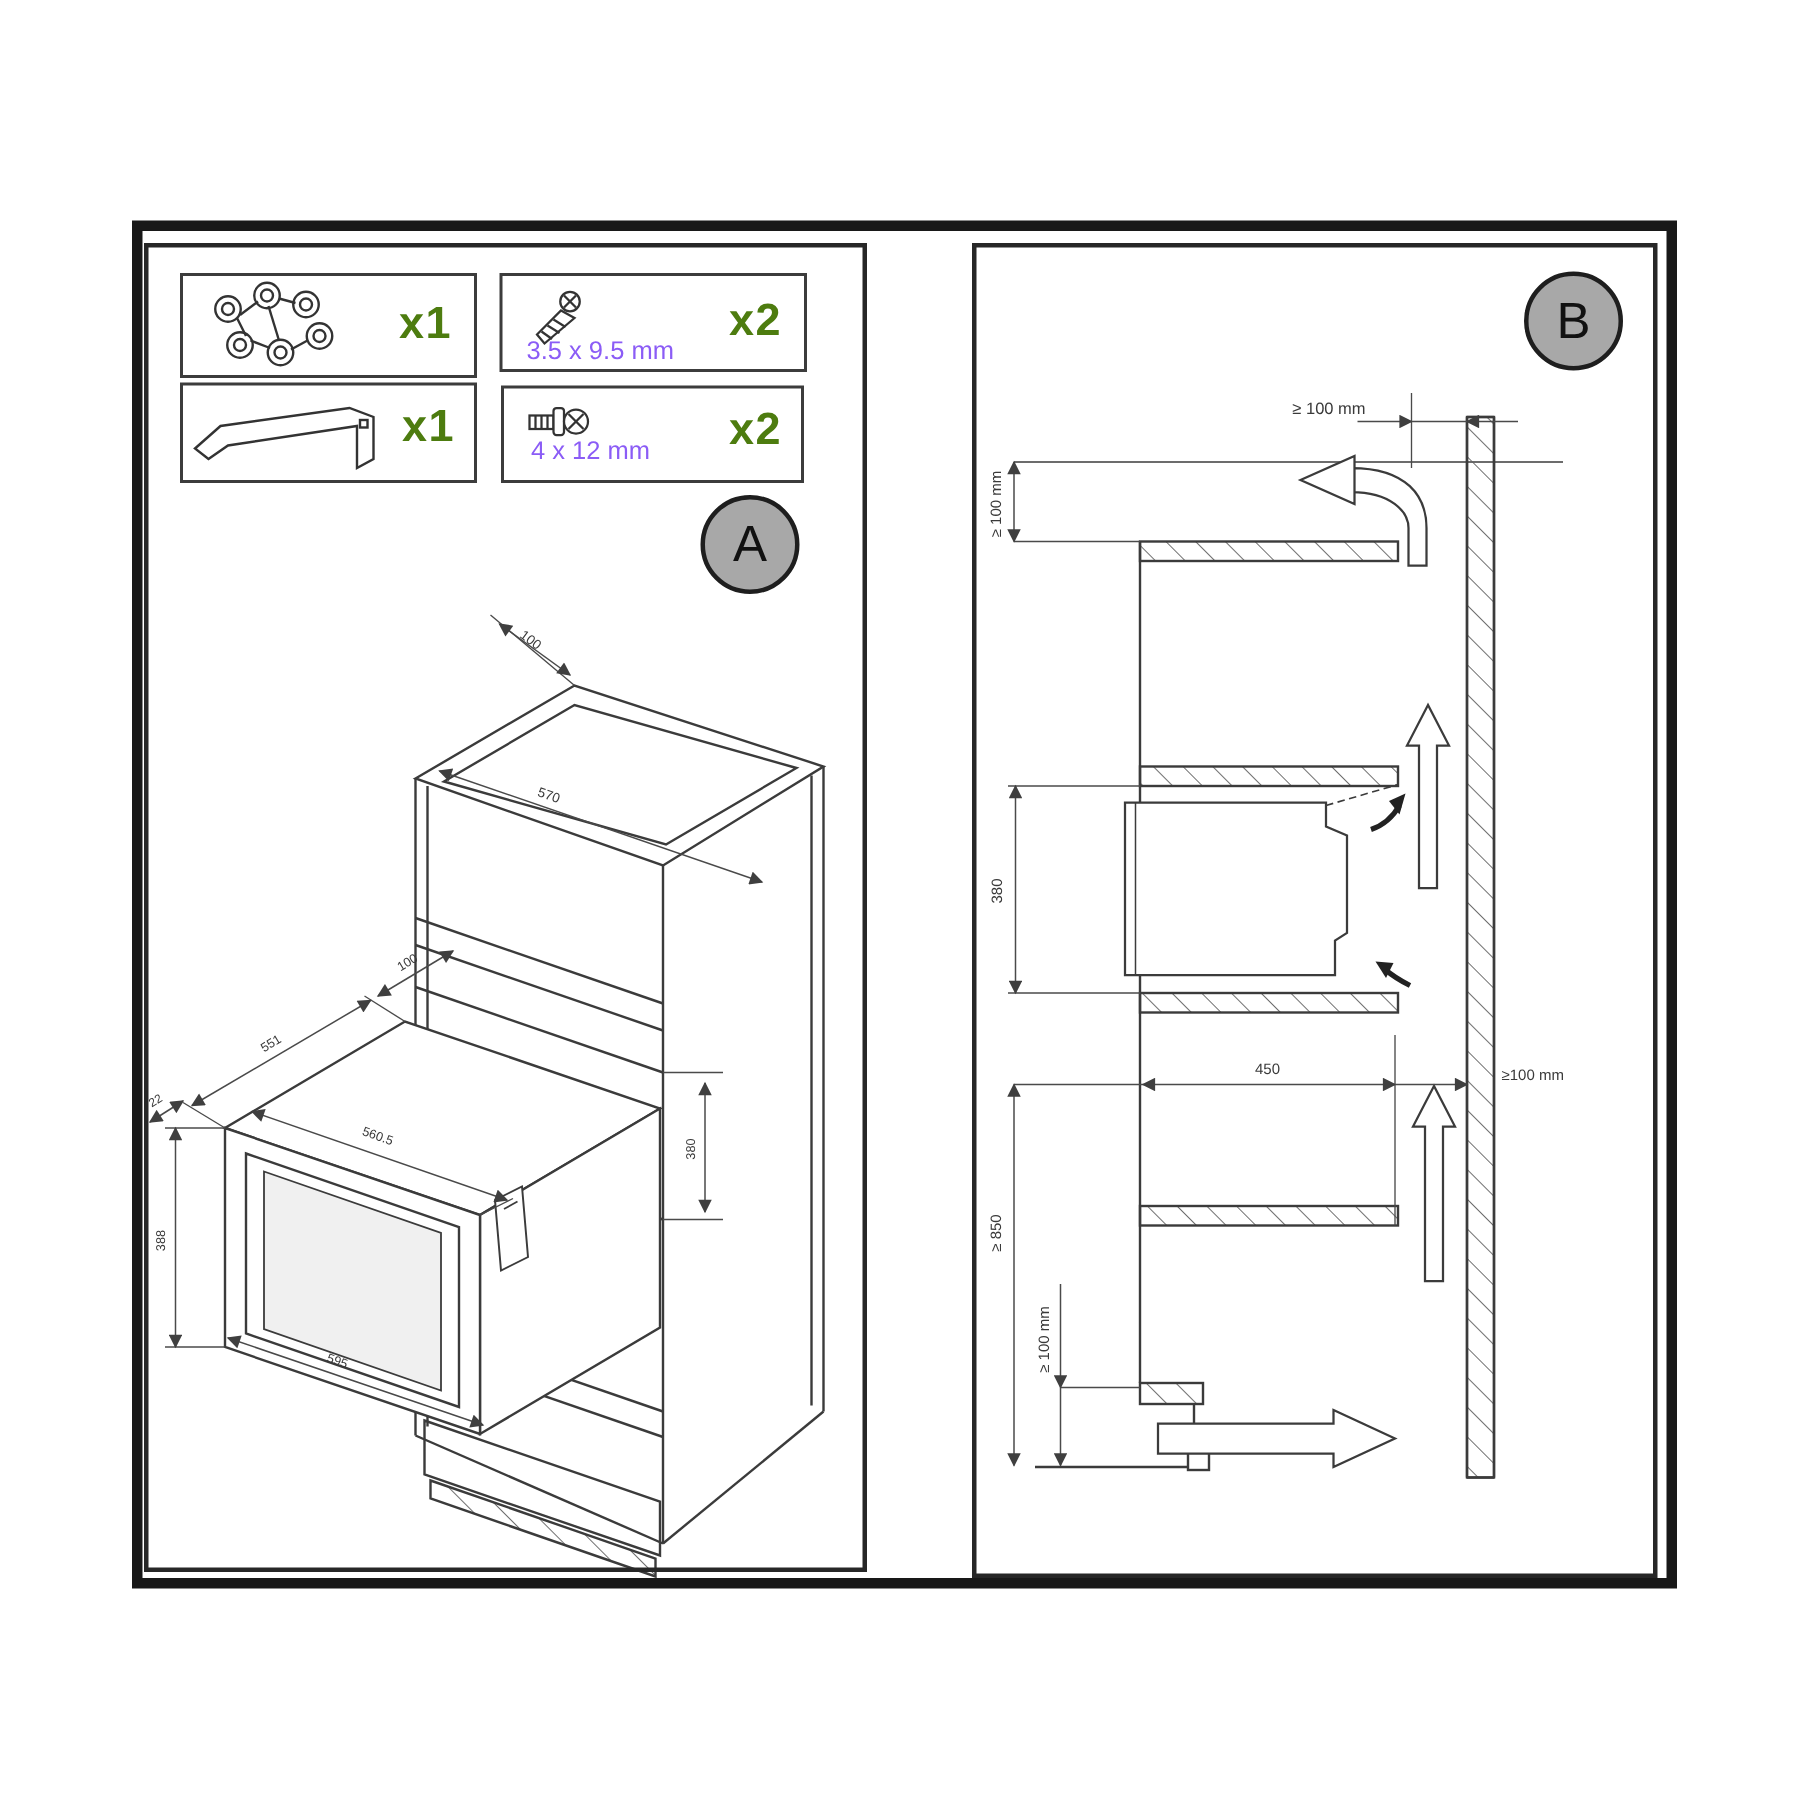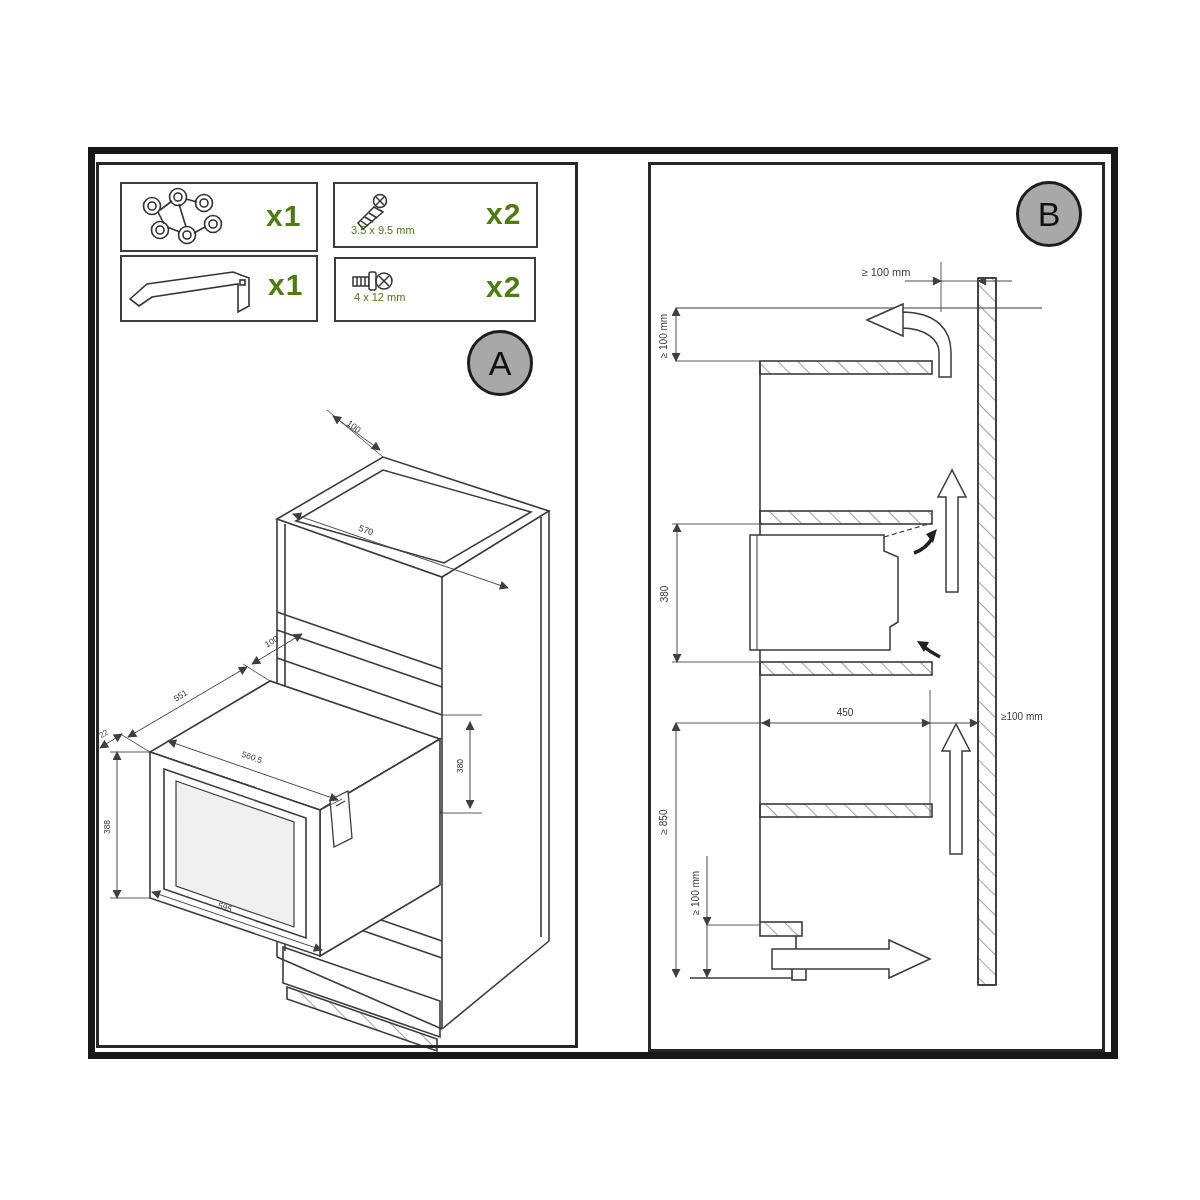--- a/index.html
+++ b/index.html
@@ -5,21 +5,21 @@
   html,body{margin:0;padding:0;background:#fff;}
   .page{position:relative;width:1200px;height:1200px;background:#ffffff;
         font-family:"Liberation Sans",sans-serif;overflow:hidden;}
   .abs{position:absolute;}
   .outer-frame{left:88px;top:147px;width:1016px;height:898px;border:7px solid #181818;}
   .panel{border:3px solid #272727;background:transparent;}
   .panel-a{left:96px;top:162px;width:476px;height:880px;}
   .panel-b{left:648px;top:162px;width:451px;height:884px;}
   .pbox{border:2px solid #3c3c3c;background:transparent;}
   .qty{font-size:30px;font-weight:700;color:#4d7c0f;letter-spacing:1px;}
-  .sizelbl{font-size:11px;color:#4d7c0f;}
+  .sizelbl{font-size:17px;color:#8b5cf6;}
   .badge{width:60px;height:60px;border-radius:50%;background:#a8a8a8;border:3px solid #1e1e1e;
          display:flex;align-items:center;justify-content:center;
          font-size:34px;color:#111;font-weight:500;}
   svg text{font-family:"Liberation Sans",sans-serif;fill:#3a3a3a;}
 </style>
 </head>
 <body>
 
 <div class="page">
 

